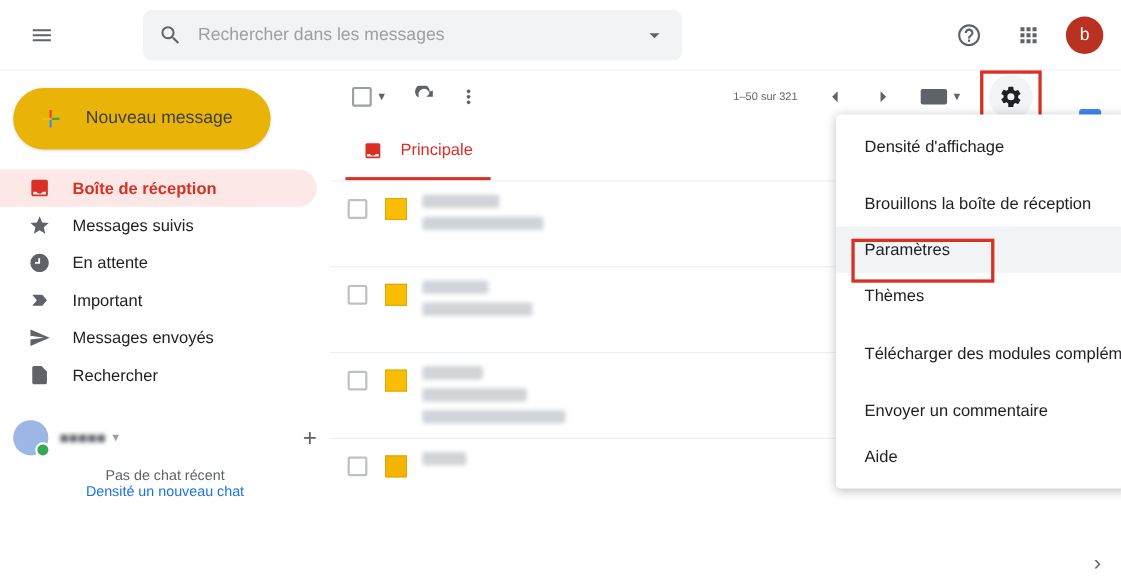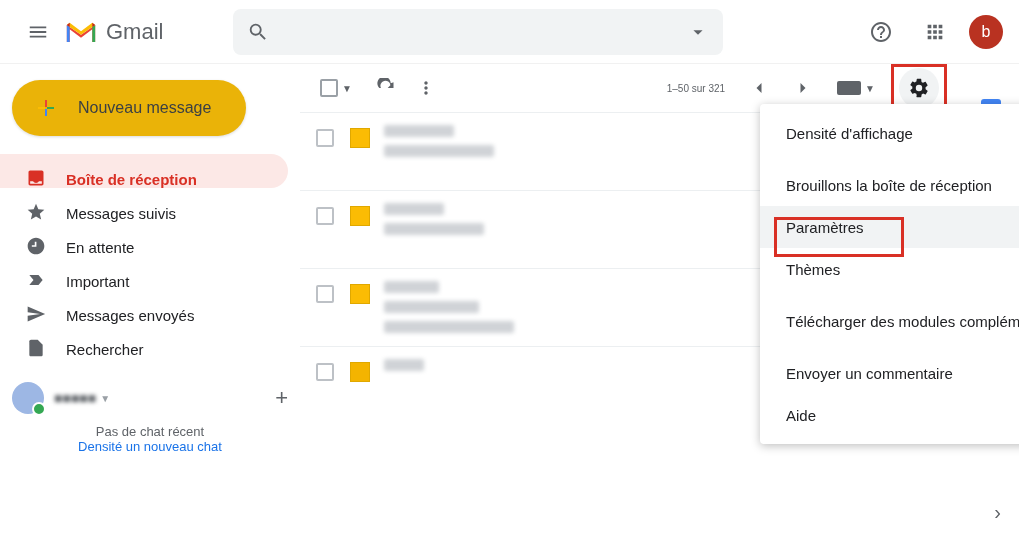--- a/index.html
+++ b/index.html
@@ -19,21 +19,21 @@
   .header-right { margin-left: auto; display: flex; align-items: center; gap: 14px; }
   .iconbtn { width: 40px; height: 40px; display: flex; align-items: center; justify-content: center; border-radius: 50%; cursor: pointer; }
   .avatar { width: 34px; height: 34px; border-radius: 50%; background: #b93221; color: #fff; display: flex; align-items: center; justify-content: center; font-size: 16px; }
 
   
   .body { display: flex; height: 470px; }
   .sidebar { width: 300px; padding-top: 12px; display: flex; flex-direction: column; }
   .compose { margin: 4px 12px 18px 12px; width: 234px; height: 56px; border-radius: 28px; box-shadow: 0 1px 3px rgba(0,0,0,.15); display: flex; align-items: center; padding: 0 22px; cursor: pointer; background:#eab308; }
   .plus { width: 24px; height: 24px; margin-right: 20px; }
   .compose-text { font-size: 16px; color: #3c4043; font-weight: 500; }
-  .nav-item { height: 34px; border-radius: 0 17px 17px 0; display: flex; align-items: flex-end; padding-left: 26px; margin-right: 12px; cursor: pointer; color:#202124;}
+  .nav-item { height: 34px; border-radius: 0 17px 17px 0; display: flex; align-items: center; padding-left: 26px; margin-right: 12px; cursor: pointer; color:#202124;}
   .nav-item.active { background: #fce8e6; color: #d93025; font-weight: 700; }
   .nav-item .nicon { width: 20px; height: 20px; margin-right: 20px; display:flex; align-items:center; justify-content:center;}
   .nav-item.active svg{fill:#d93025;}
   .nav-item span.label { font-size: 15px; }
   .nav-item svg{fill:#5f6368;}
   .hangouts { margin-top: 14px; border-top:0; padding: 6px 12px 0 12px; }
   .hg-row { display:flex; align-items:center; height:40px;}
   .presence { width: 32px; height: 32px; border-radius: 50%; background: #9db7e4; position: relative; margin-right:10px;}
   .presence::after{content:""; position:absolute; width:10px; height:10px; border-radius:50%; background:#34a853; border:2px solid #fff; right:-2px; bottom:-2px;}
   .hg-name { color:#5f6368; font-size:14px; filter: blur(2px);}
@@ -91,34 +91,25 @@
 </style>
 </head>
 <body>
 
 <div class="header">
   <div class="menu-btn">
     <svg width="22" height="22" viewBox="0 0 24 24">
         <path fill="#5f6368" d="M3 18h18v-2H3v2zm0-5h18v-2H3v2zm0-7v2h18V6H3z"></path>
       </svg>
   </div>
-  <div class="logo-wrap">
-    <svg class="logo" viewBox="0 0 48 36">
-        <path fill="#EA4335" d="M24 22L4 8v24h4V14l16 12 16-12v18h4V8z"></path>
-        <path fill="#FBBC04" d="M4 8l20 14L44 8l-4-3-16 12L8 5z"></path>
-        <path fill="#34A853" d="M40 32h4V8l-4 3z"></path>
-        <path fill="#4285F4" d="M4 32h4V11L4 8z"></path>
-        <path fill="#C5221F" d="M8 5L4 8l4 3V5zM40 5l4 3-4 3V5z"></path>
-      </svg>
-    <span class="logo-text">Gmail</span>
-  </div>
   <div class="search-bar">
     <svg width="22" height="22" viewBox="0 0 24 24">
         <path d="M15.5 14h-.79l-.28-.27A6.471 6.471 0 0016 9.5 6.5 6.5 0 109.5 16a6.471 6.471 0 004.23-1.57l.27.28v.79l5 4.99L20.49 19l-4.99-5zM9.5 14C7.01 14 5 11.99 5 9.5S7.01 5 9.5 5 14 7.01 14 9.5 11.99 14 9.5 14z"></path>
       </svg>
+    <input class="search-input" placeholder="Rechercher dans les messages" style="">
     <svg class="search-caret" width="22" height="22" viewBox="0 0 24 24">
         <path fill="#5f6368" d="M7 10l5 5 5-5z"></path>
       </svg>
   </div>
   <div class="header-right">
     <div class="iconbtn">
       <svg width="24" height="24" viewBox="0 0 24 24">
           <path fill="#5f6368" d="M11 18h2v-2h-2v2zm1-16C6.48 2 2 6.48 2 12s4.48 10 10 10 10-4.48 10-10S17.52 2 12 2zm0 18c-4.41 0-8-3.59-8-8s3.59-8 8-8 8 3.59 8 8-3.59 8-8 8zm0-14c-2.21 0-4 1.79-4 4h2c0-1.1.9-2 2-2s2 .9 2 2c0 2-3 1.75-3 5h2c0-2.25 3-2.5 3-5 0-2.21-1.79-4-4-4z"></path>
         </svg>
     </div>
@@ -239,20 +230,28 @@
       <div class="gear-wrap">
         <div class="gear-circle">
           <svg width="22" height="22" viewBox="0 0 24 24">
               <path fill="#202124" d="M19.14 12.94a7.49 7.49 0 000-1.88l2.03-1.58a.5.5 0 00.12-.64l-1.92-3.32a.5.5 0 00-.6-.22l-2.39.96a7.03 7.03 0 00-1.62-.94l-.36-2.54A.5.5 0 0014 2h-4a.5.5 0 00-.49.42l-.36 2.54c-.57.23-1.11.54-1.62.94l-2.39-.96a.5.5 0 00-.6.22L2.62 8.48a.5.5 0 00.12.64l2.03 1.58a7.49 7.49 0 000 1.88l-2.03 1.58a.5.5 0 00-.12.64l1.92 3.32c.13.22.39.31.6.22l2.39-.96c.5.4 1.05.71 1.62.94l.36 2.54A.5.5 0 0010 22h4a.5.5 0 00.49-.42l.36-2.54c.57-.23 1.11-.54 1.62-.94l2.39.96c.21.09.47 0 .6-.22l1.92-3.32a.5.5 0 00-.12-.64l-2.03-1.58zM12 15.5A3.5 3.5 0 1112 8.5a3.5 3.5 0 010 7z"></path>
             </svg>
         </div>
         <div class="red-highlight"></div>
       </div>
     </div>
 
+    <div class="tabs">
+      <div class="tab">
+        <svg width="18" height="18" viewBox="0 0 24 24">
+            <path d="M19 3H5c-1.1 0-2 .9-2 2v14c0 1.1.9 2 2 2h14c1.1 0 2-.9 2-2V5c0-1.1-.9-2-2-2zm0 16H5v-3h3.56c.69 1.19 1.97 2 3.45 2s2.75-.81 3.45-2H19v3z"></path>
+          </svg>
+        <span>Principale</span>
+      </div>
+    </div>
 
     <div class="threads">
       <div class="thread">
         <div class="th-check"></div>
         <div class="th-icon"></div>
         <div style="flex:1">
           <div class="blur-line" style="width:70px"></div>
           <div class="blur-line" style="width:110px"></div>
         </div>
       </div>

